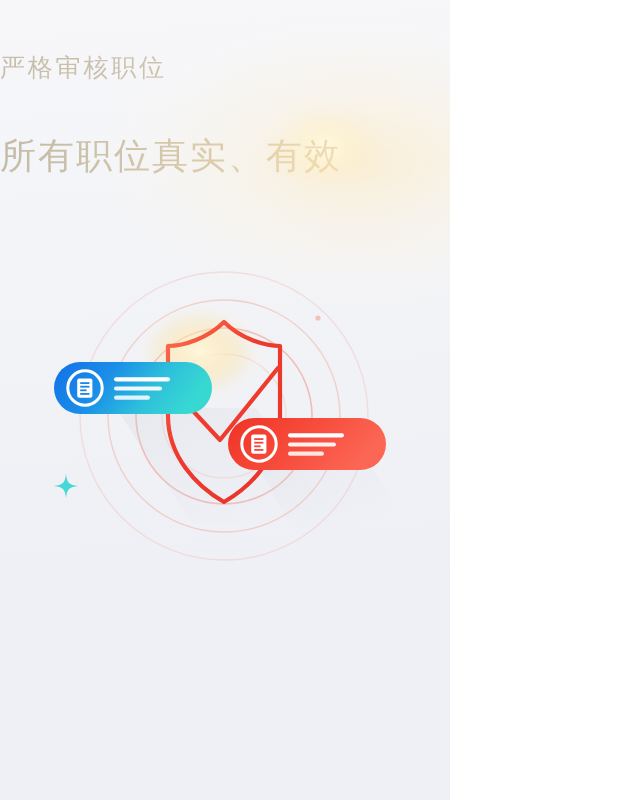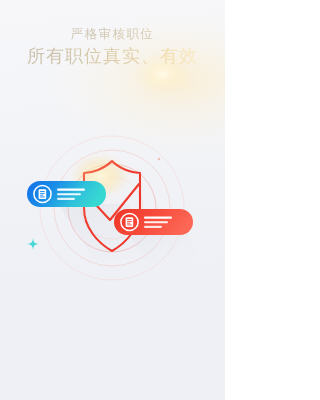--- a/index.html
+++ b/index.html
@@ -41,40 +41,40 @@
                 rgba(255,255,255,0) 80%);
     pointer-events: none;
   }
 
   
   .headline {
     position: absolute;
     left: 0;
     right: 0;
     top: 26px;
-    text-align: center;
+    text-align: left;
     z-index: 6;
     pointer-events: none;
   }
   .headline .line1 {
     display: block;
     font-size: 12.5px;
     letter-spacing: 1.4px;
     line-height: 17px;
     font-weight: 400;
     color: #c9c0ac;
     background: linear-gradient(95deg, #c6bda9 0%, #cdc3ae 40%, #d8cbae 72%, #e6d7b4 100%);
     -webkit-background-clip: text;
     background-clip: text;
     -webkit-text-fill-color: transparent;
     color: transparent;
   }
   .headline .line2 {
     display: block;
-    margin-top: 1px;
+    margin-top: 23px;
     font-size: 18px;
     letter-spacing: 1px;
     line-height: 24px;
     font-weight: 400;
     background: linear-gradient(92deg,
                 #c4bba7 0%,
                 #cec3aa 26%,
                 #ddceaa 52%,
                 #f0dcaf 74%,
                 #fdf0cd 92%,

